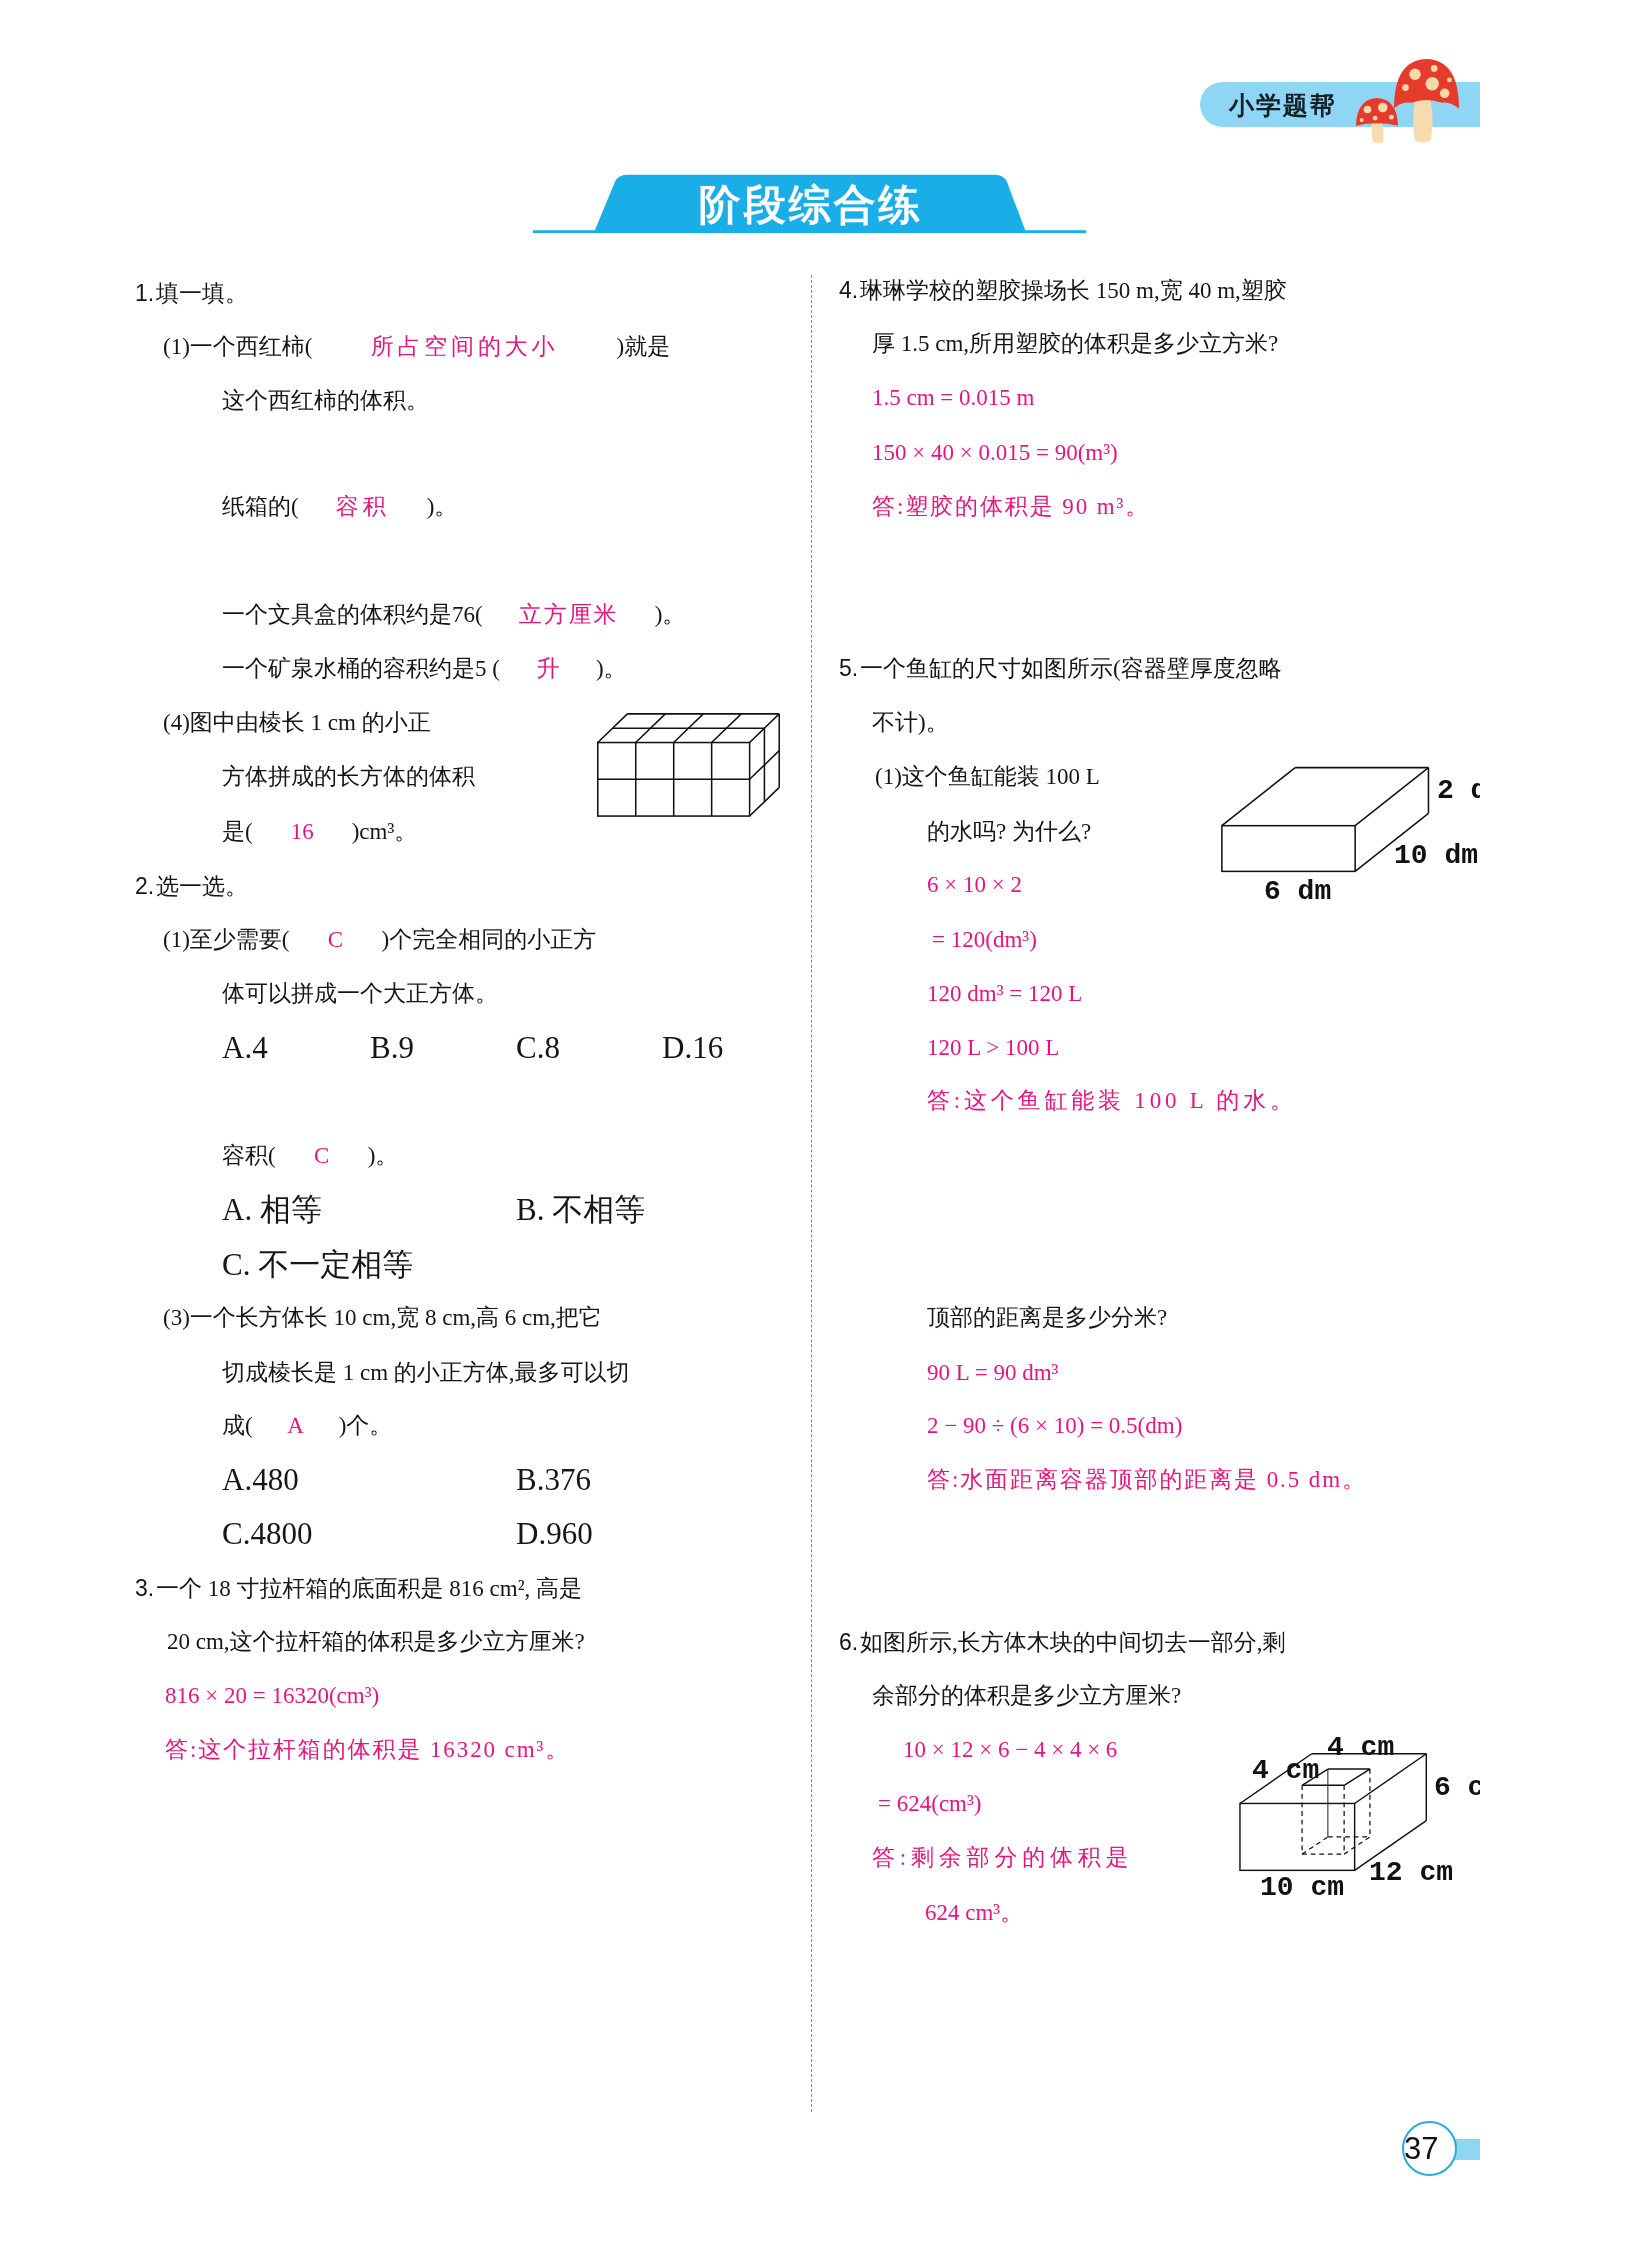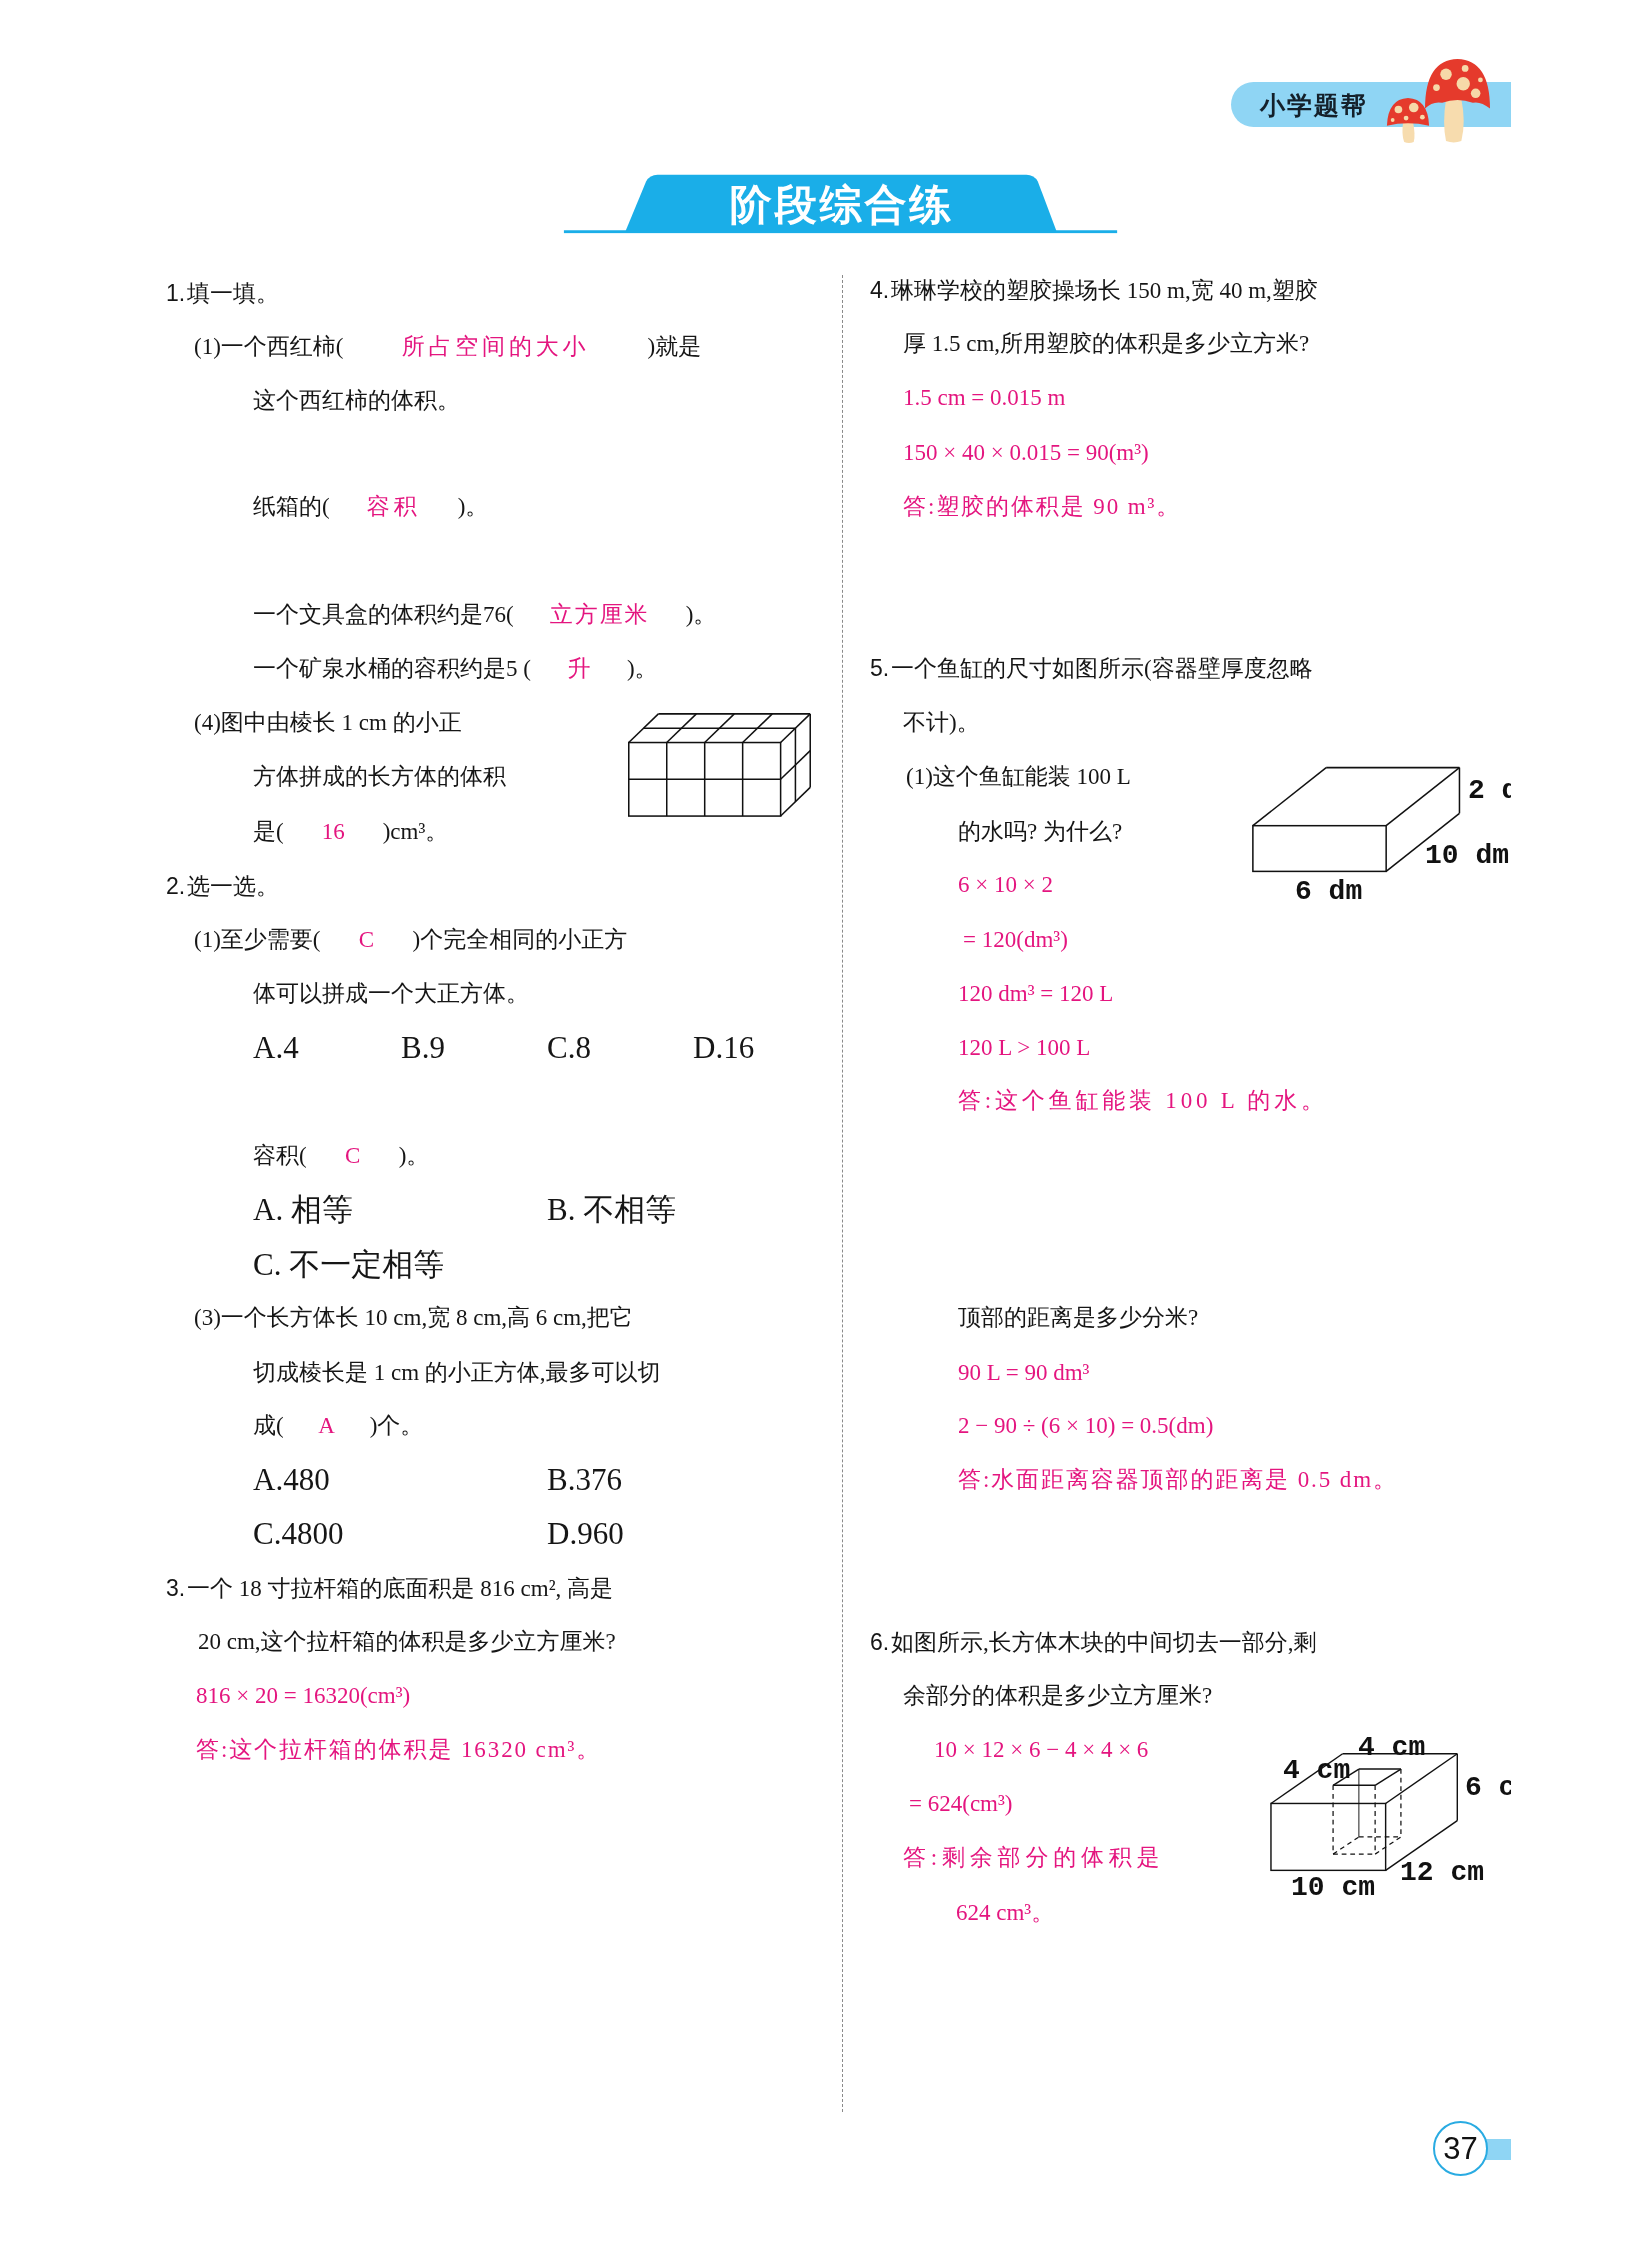--- a/index.html
+++ b/index.html
@@ -1,18 +1,18 @@
 <!DOCTYPE html>
 <html><head>
 <meta charset="utf-8">
 <style>
   html, body { margin:0; padding:0; background:#ffffff; }
   #page {
     position:relative; width:1480px; height:2260px; overflow:hidden; background:#ffffff;
-    font-family:"Liberation Serif","DejaVu Serif",serif; color:#161616;margin-left:31px;
+    font-family:"Liberation Serif","DejaVu Serif",serif; color:#161616;
   }
   .ln { position:absolute; font-size:23px; line-height:38px; height:38px; white-space:nowrap; }
   .num { font-family:"Liberation Sans","DejaVu Sans",sans-serif; margin-right:1.9px; }
   .pk { color:#e4157f; }
   .bl { display:inline-block; text-align:center; color:#e4157f; }
   .opt { position:absolute; font-size:31px; line-height:38px; height:38px; white-space:nowrap; }
   .fig-label { position:absolute; font-size:28px; font-weight:bold; line-height:27px; white-space:nowrap; color:#111;font-family:Liberation Mono, monospace; }
 
   
   #brand-pill { position:absolute; left:1200px; top:82px; width:428px; height:45px;
@@ -33,21 +33,21 @@
   #side-tab { position:absolute; left:1506px; top:753px; width:122px; height:322px;
     background:#f28a86; border-radius:42px 0 0 42px; }
   #side-tab-text { position:absolute; left:1526px; top:856px; width:32.5px; text-align:center;
     font-family:"Liberation Sans","DejaVu Sans",sans-serif; font-weight:bold; color:#ffffff;
     font-size:26px; line-height:30px; }
   #side-tab-text span { display:block; }
 
   
   #page-bar { position:absolute; left:1453px; top:2139px; width:175px; height:21px; background:#8fd5f4; }
   #page-circle { position:absolute; left:1402px; top:2121px; width:51px; height:51px; border:2.9px solid #29abe2;
-    border-radius:50%; background:#ffffff; text-align:center; line-height:51px;
+    border-radius:50%; background:#ffffff; line-height:51px;
     font-family:"Liberation Sans","DejaVu Sans",sans-serif; font-size:31px; color:#111; }
 
   svg { position:absolute; overflow:visible; }
 </style>
 </head>
 <body>
 
 <div id="page">
 
   <div id="brand-pill"></div>

